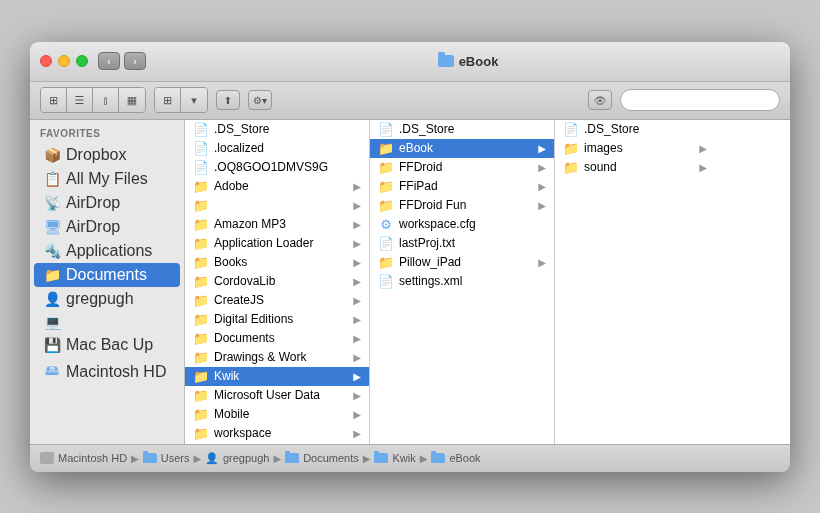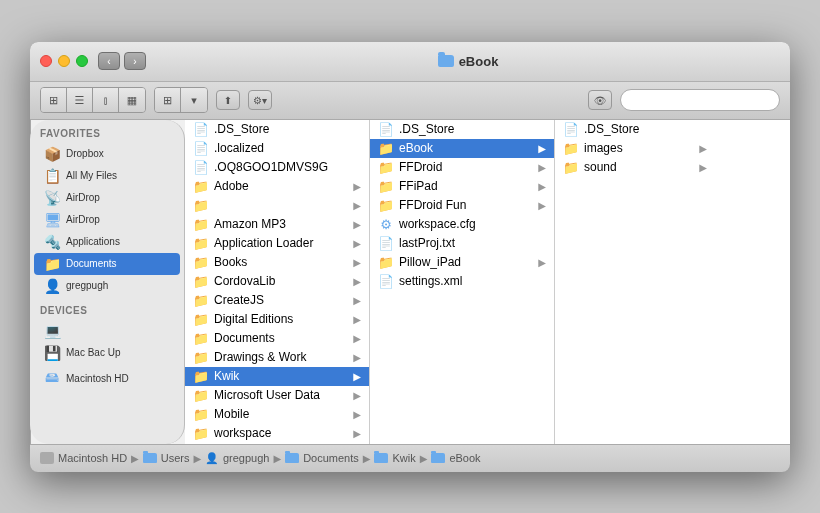--- a/index.html
+++ b/index.html
@@ -136,21 +136,20 @@
       flex: 1;
       overflow: hidden;
     }
     
     .sidebar {
       width: 155px;
       background: #e8e8e8;
       border-right: 1px solid #bbb;
       overflow-y: auto;
       flex-shrink: 0;
-      border-radius: 19px;
     }
     .sidebar-section-header {
       font-size: 10px;
       font-weight: bold;
       color: #777;
       padding: 8px 10px 4px;
       letter-spacing: 0.5px;
     }
     .sidebar-item {
       display: flex;
@@ -167,21 +166,21 @@
       color: #fff;
     }
     .sidebar-item.selected .si-icon { color: #fff; }
     .si-icon {
       font-size: 14px;
       width: 16px;
       text-align: center;
       color: #6aabec;
       flex-shrink: 0;
     }
-    .si-label { font-size: 10px; }
+    .si-label { font-size: 16px; }
     
     .file-area {
       flex: 1;
       display: flex;
       overflow: hidden;
       background: #fff;
     }
     .file-column {
       min-width: 185px;
       border-right: 1px solid #ccc;
@@ -368,21 +367,20 @@
       <div class="sidebar-item selected">
         <span class="si-icon">📁</span>
         <span class="si-label">Documents</span>
       </div>
       <div class="sidebar-item">
         <span class="si-icon">👤</span>
         <span class="si-label">gregpugh</span>
       </div>
 
 
-      <div class="sidebar-section-header">DEVICES</div>
       <div class="sidebar-item">
         <span class="si-icon">💻</span>
       </div>
       <div class="sidebar-item">
         <span class="si-icon">💾</span>
         <span class="si-label">Mac Bac Up</span>
       </div>
       <div class="sidebar-item">
         <span class="si-icon">🖴</span>
         <span class="si-label">Macintosh HD</span>

